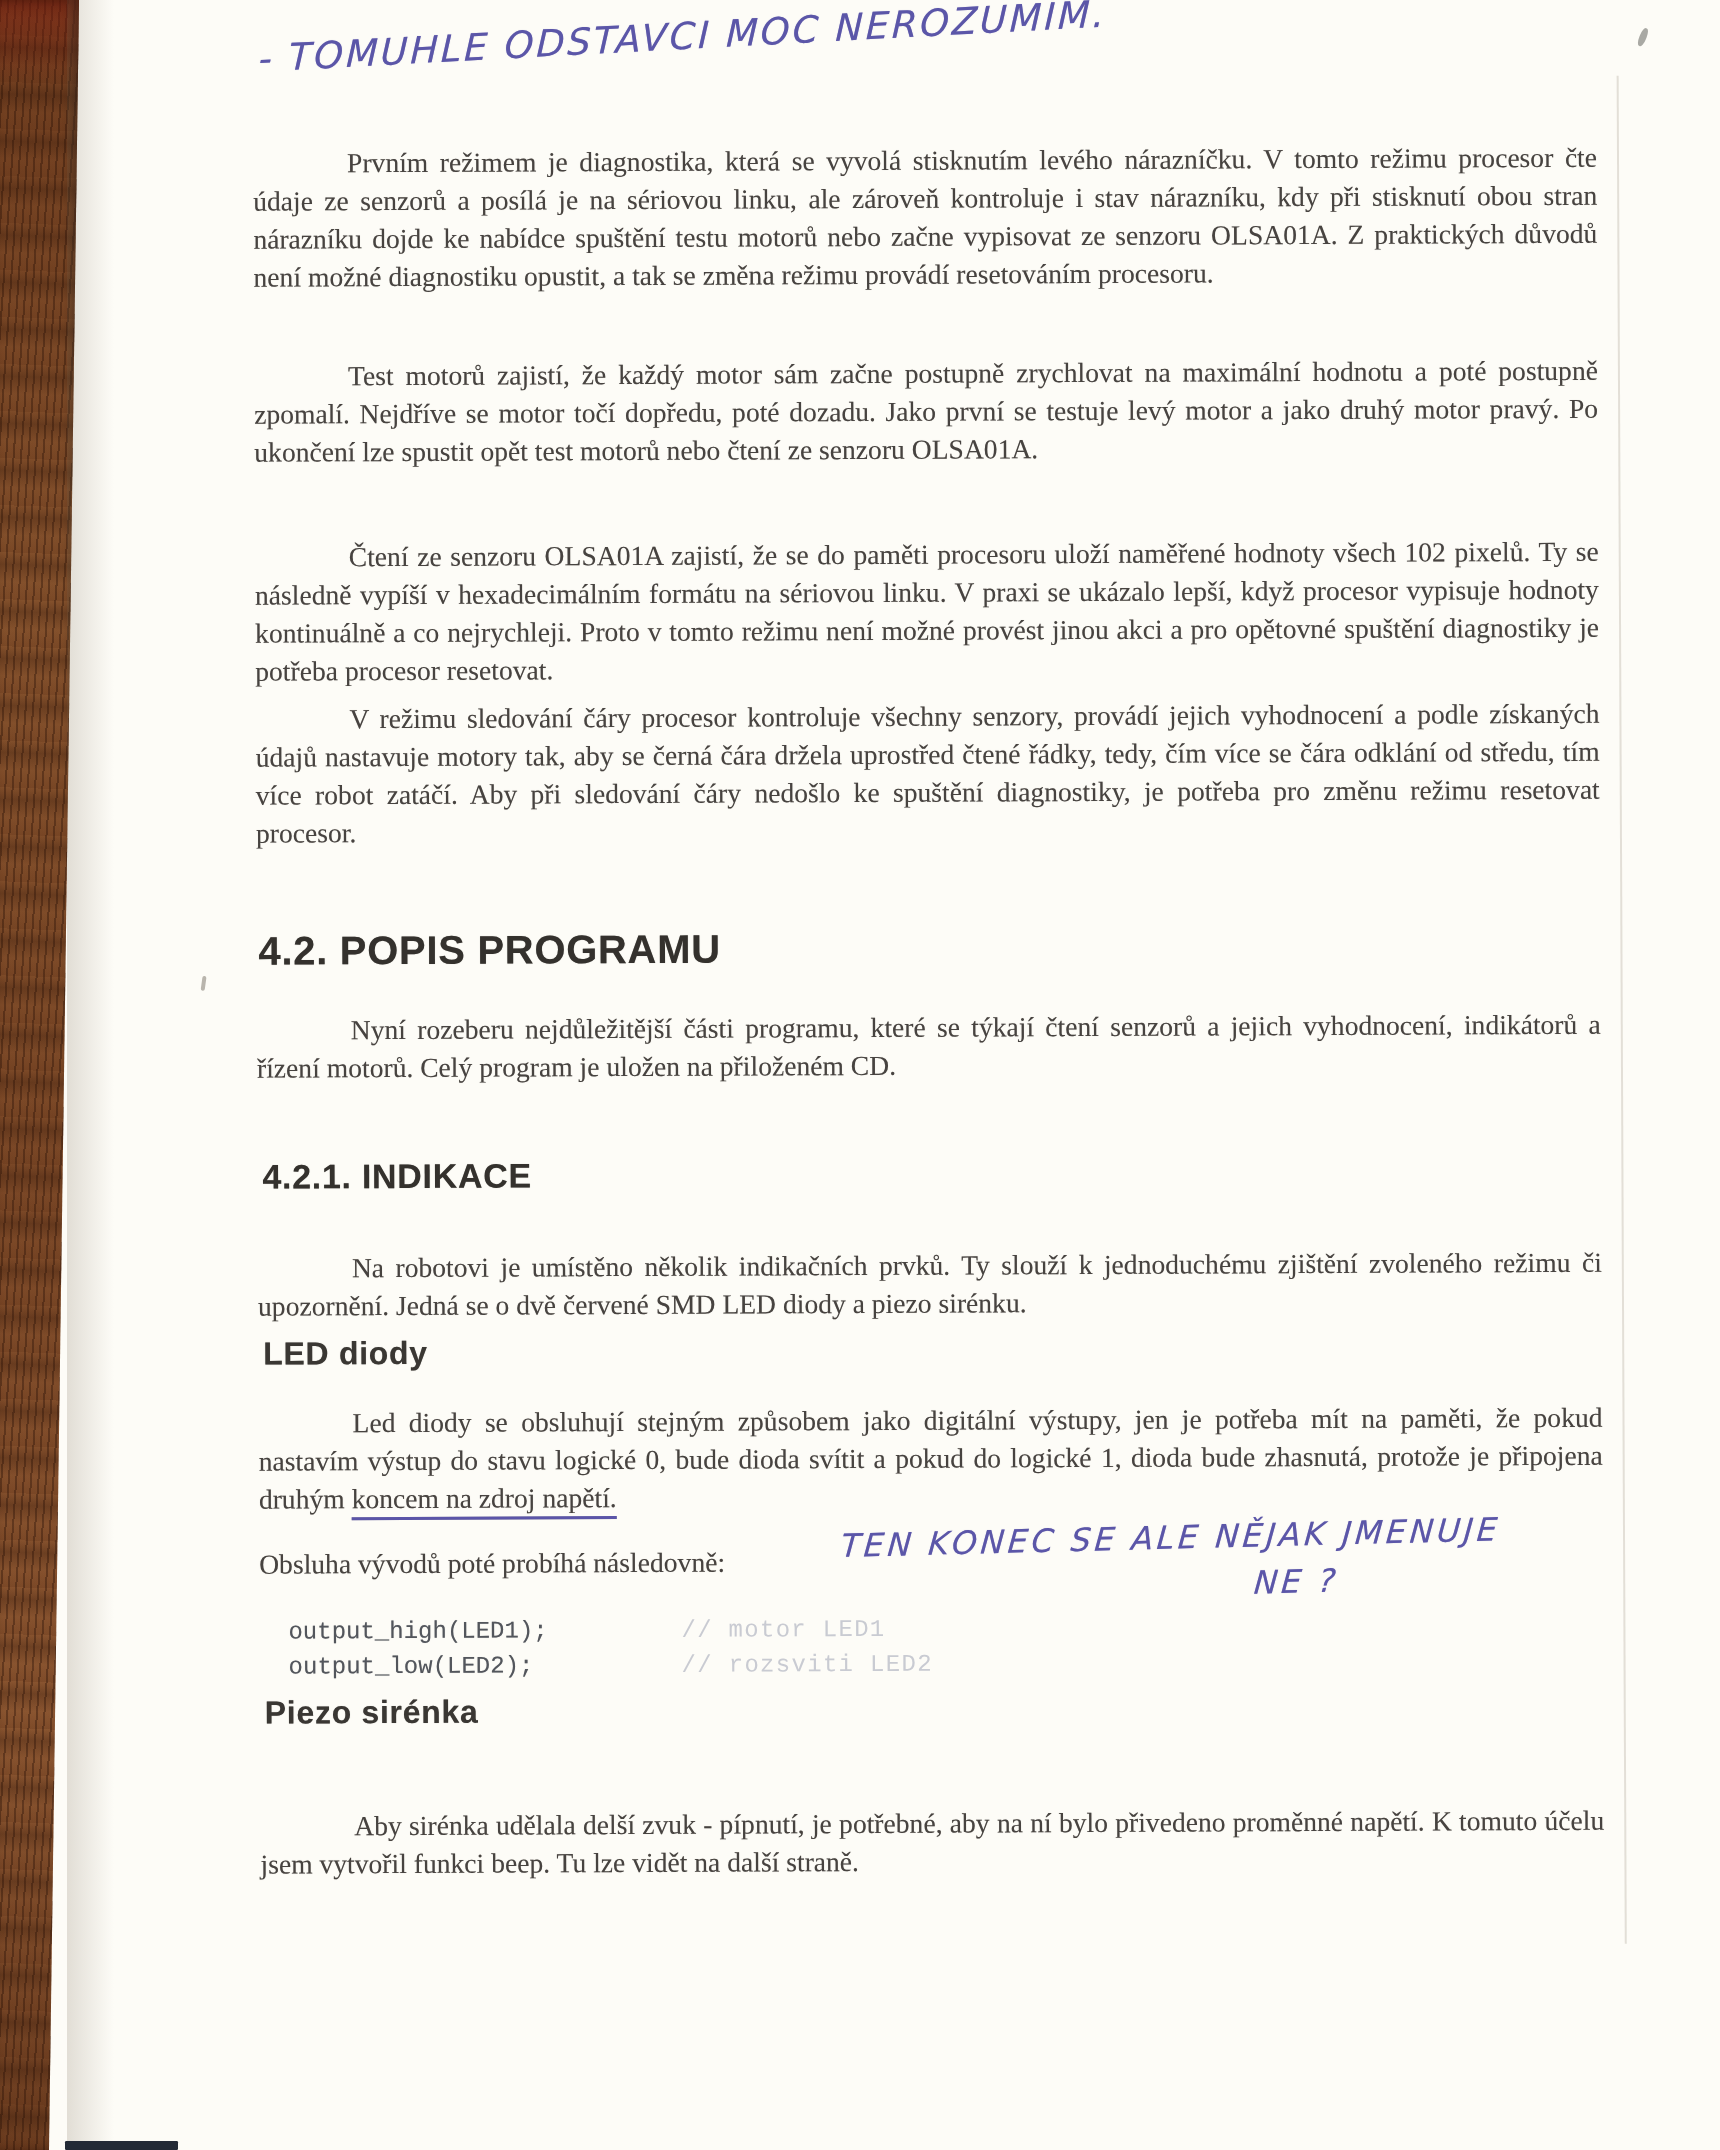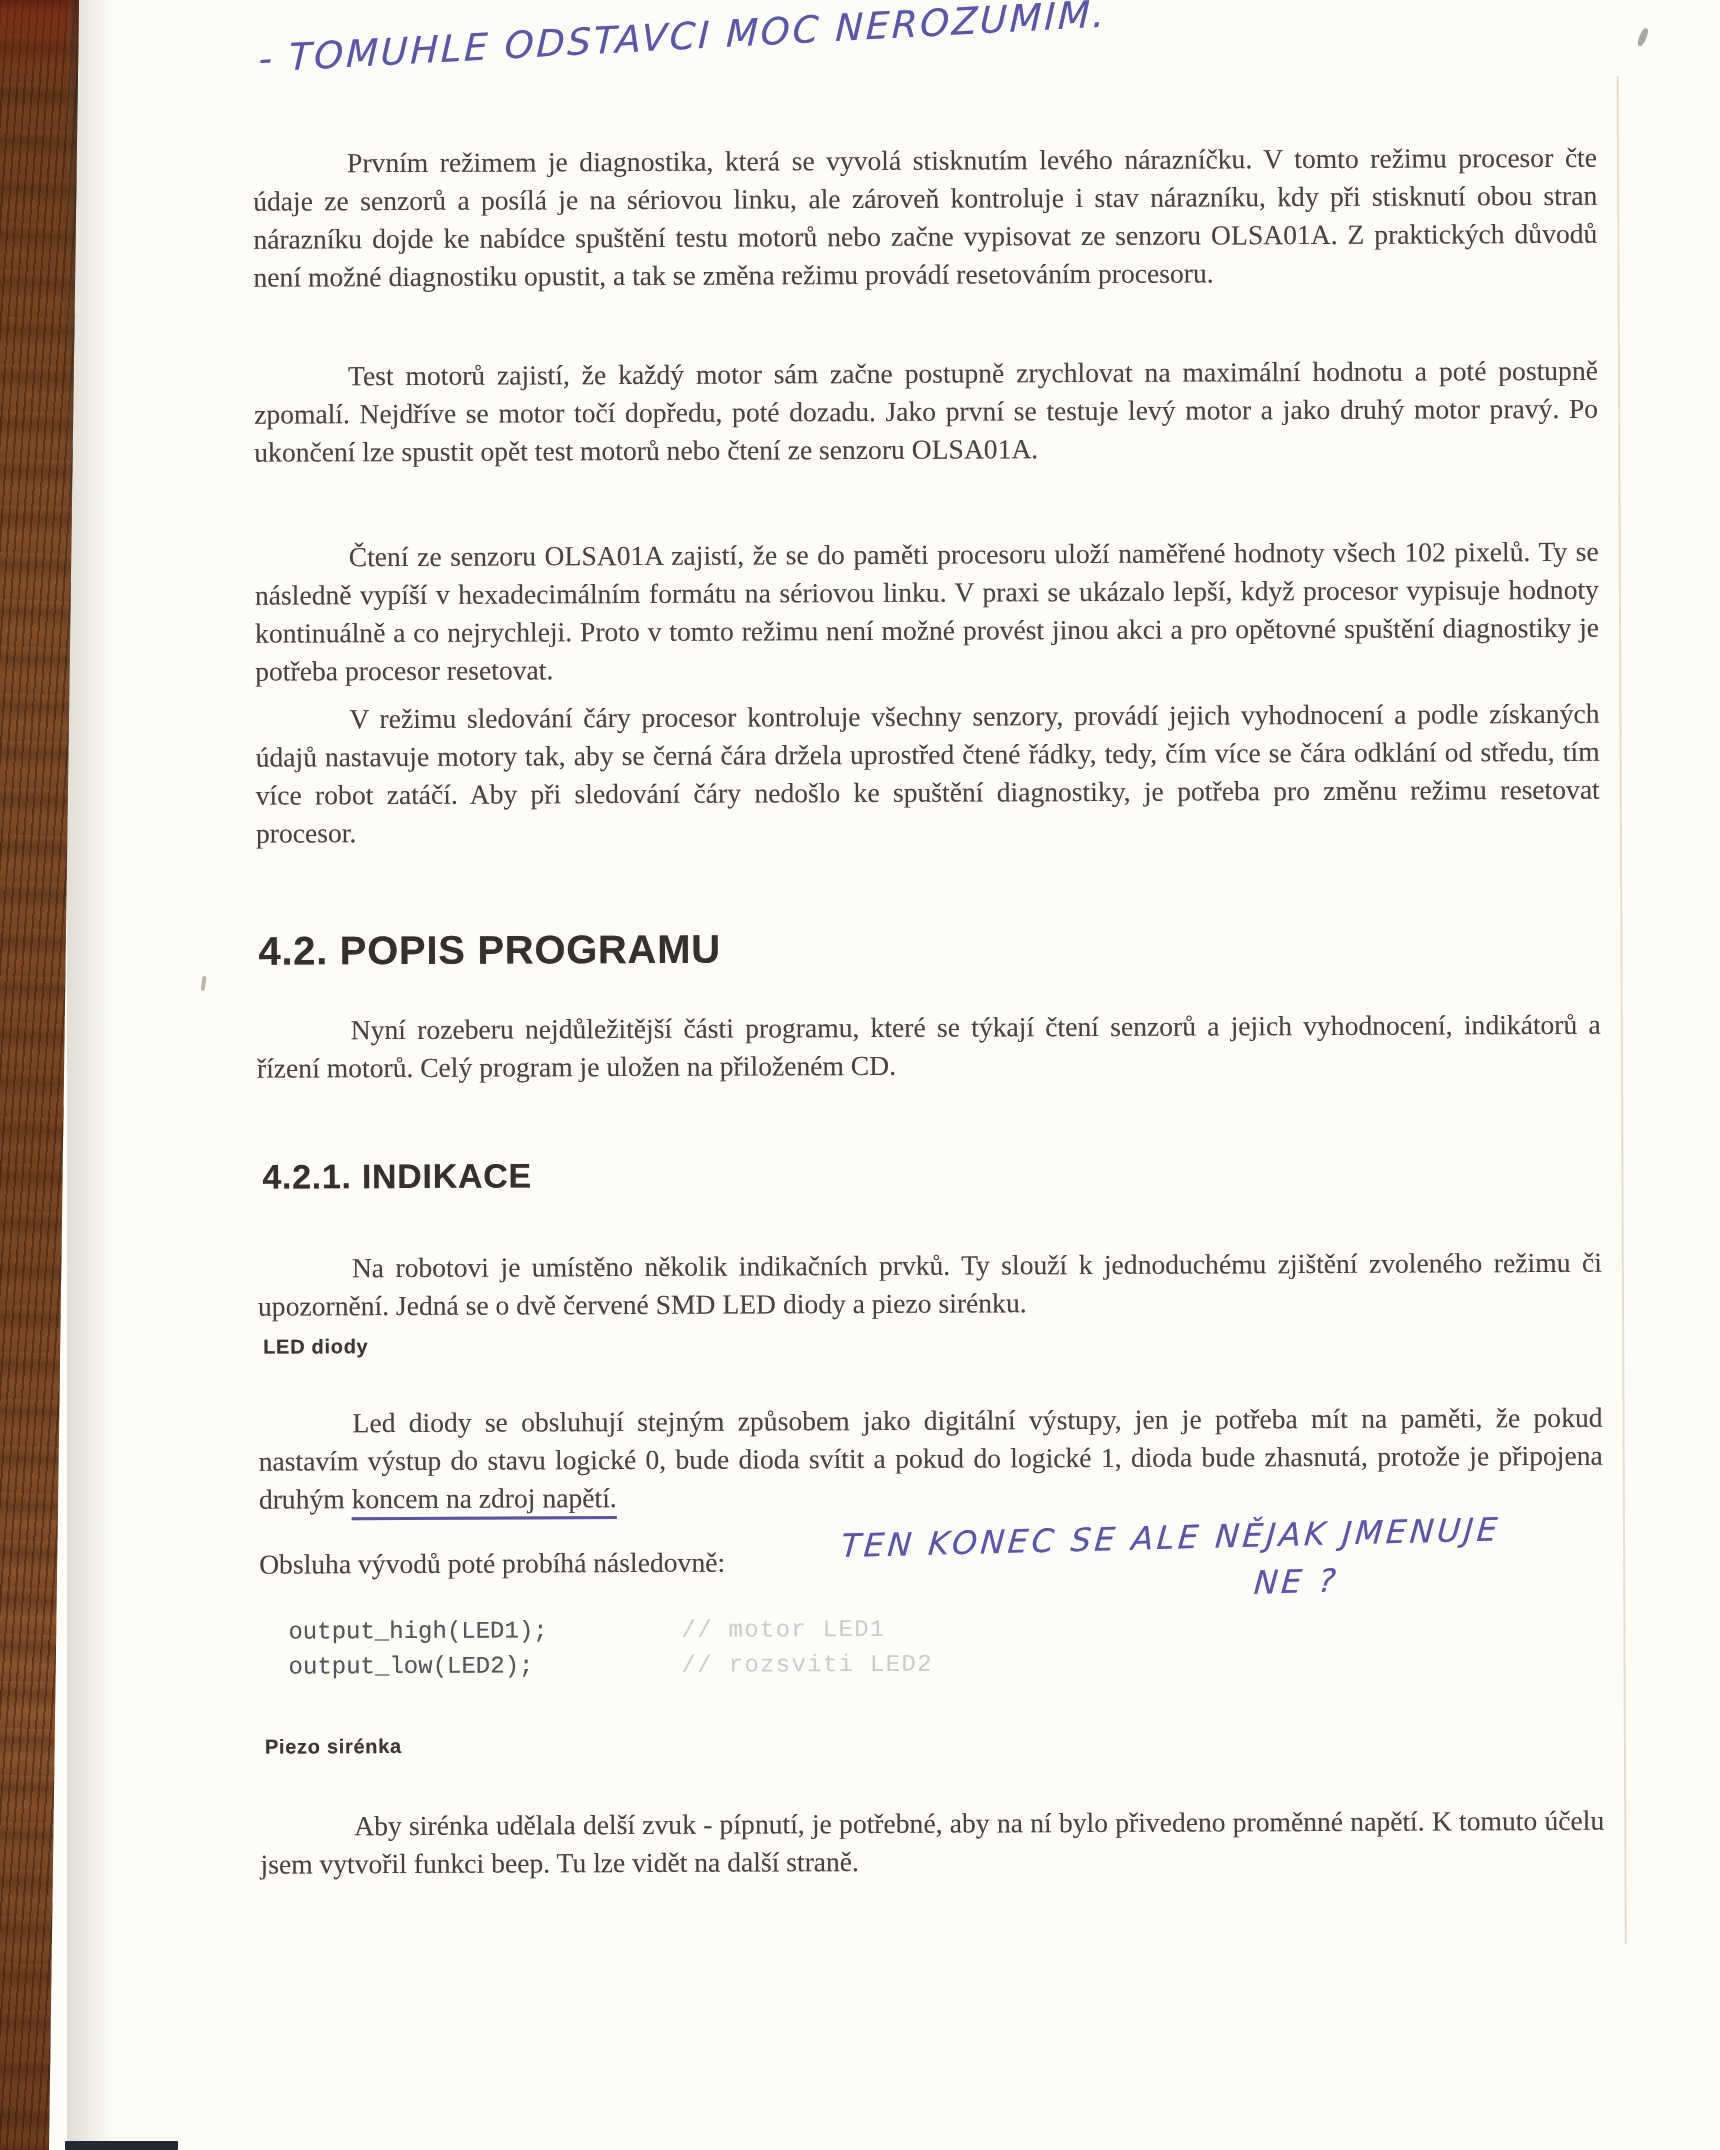--- a/index.html
+++ b/index.html
@@ -45,23 +45,23 @@
 
   
   .h-main{
     position:absolute;margin:0;
     font-family:"Liberation Sans",sans-serif;font-weight:bold;
     color:#34312d;text-shadow:0 0 0.7px rgba(30,28,25,.45);
     letter-spacing:0.7px;
   }
   .h-42{left:259px;top:926px;font-size:40px;}
   .h-421{left:262px;top:1155px;font-size:34px;}
-  .h-sub{font-size:20px;color:#3a3733;}
+  .h-sub{font-size:32px;color:#3a3733;}
   .h-led{left:262px;top:1333px;}
-  .h-piezo{left:262px;top:1733px;}
+  .h-piezo{left:262px;top:1692px;}
 
   
   .pen-underline{
     text-decoration:underline;
     text-decoration-color:#5b55a8;
     text-decoration-thickness:3.4px;
     text-underline-offset:9.4px;
     text-decoration-skip-ink:none;
   }
   .it{}

